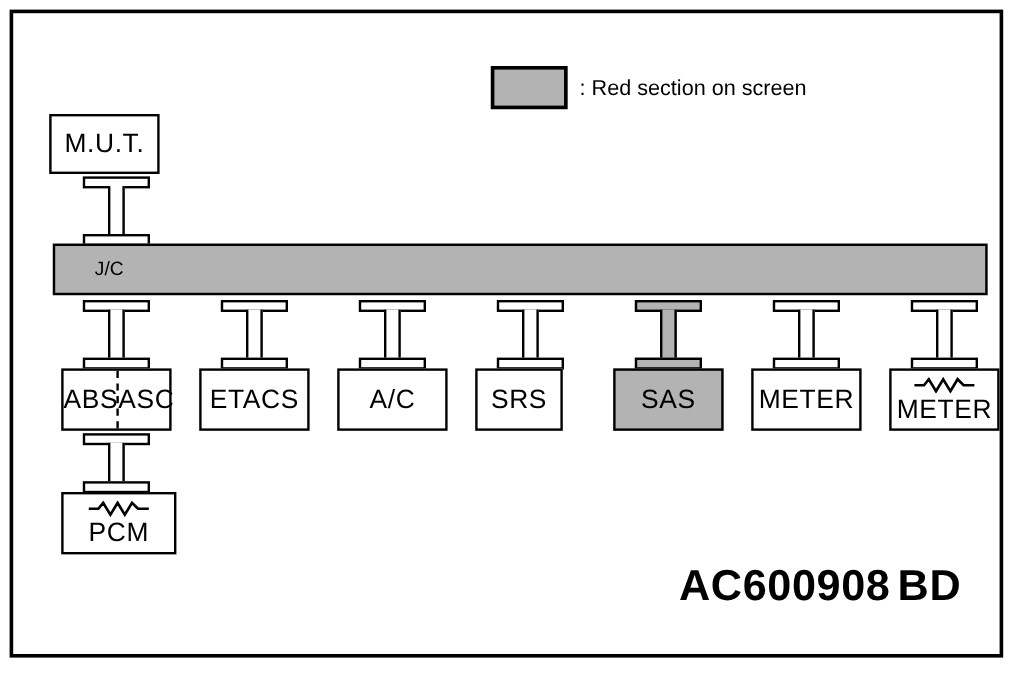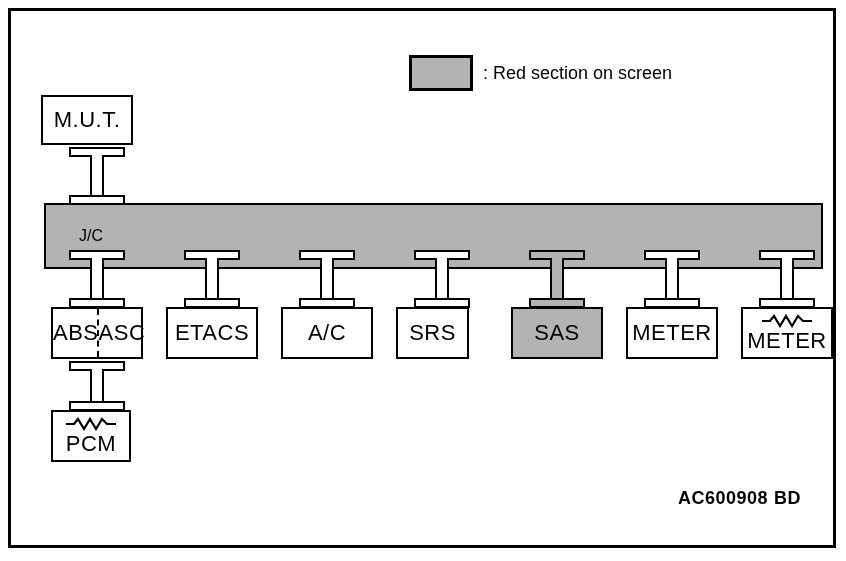--- a/index.html
+++ b/index.html
@@ -93,21 +93,21 @@
     width: 100%;
     justify-content: space-around;
     align-items: center;
   }
   
   #bus {
     position: absolute;
     left: 33px;
     top: 192px;
     width: 779px;
-    height: 66px;
+    height: 43px;
     background: #b3b3b3;
     border: 2px solid #000000;
     box-sizing: border-box;
     display: flex;
     align-items: center;
   }
   #bus-label {
     font-size: 16px;
     color: #000000;
     margin-left: 33px;
@@ -149,21 +149,21 @@
   }
   
   .resistor {
     display: block;
   }
   
   #code {
     position: absolute;
     right: 32px;
     bottom: 36px;
-    font-size: 18px;
+    font-size: 36px;
     font-weight: bold;
     color: #000000;
     letter-spacing: 0.5px;
     white-space: nowrap;
   }
   #code .code-suffix { margin-left: 6px; }
 </style>
 </head>
 <body>
 
@@ -261,21 +261,21 @@
         <span class="module-label">METER</span>
       </div>
     </div>
 
     <div class="connector" style="left:58px; top:350px; width:56px; height:50px;">
       <div class="conn-cap top"></div>
       <div class="conn-stem"></div>
       <div class="conn-cap bottom"></div>
     </div>
 
-    <div class="module" style="left:40px; top:399px; width:80px; height:52px;">
+    <div class="module" style="left:40px; top:399px; width:96px; height:52px;">
       <div class="module-inner">
         <svg class="resistor" width="54" height="14" viewBox="0 0 54 14">
           <polyline points="2,7 10,7 14,2 20,12 26,2 32,12 38,2 43,7 52,7" fill="none" stroke="#000000" stroke-width="2.2" stroke-linejoin="miter" stroke-linecap="butt"></polyline>
         </svg>
         <span class="module-label">PCM</span>
       </div>
     </div>
 
     <div id="code">
       <span>AC600908</span><span class="code-suffix">BD</span>

